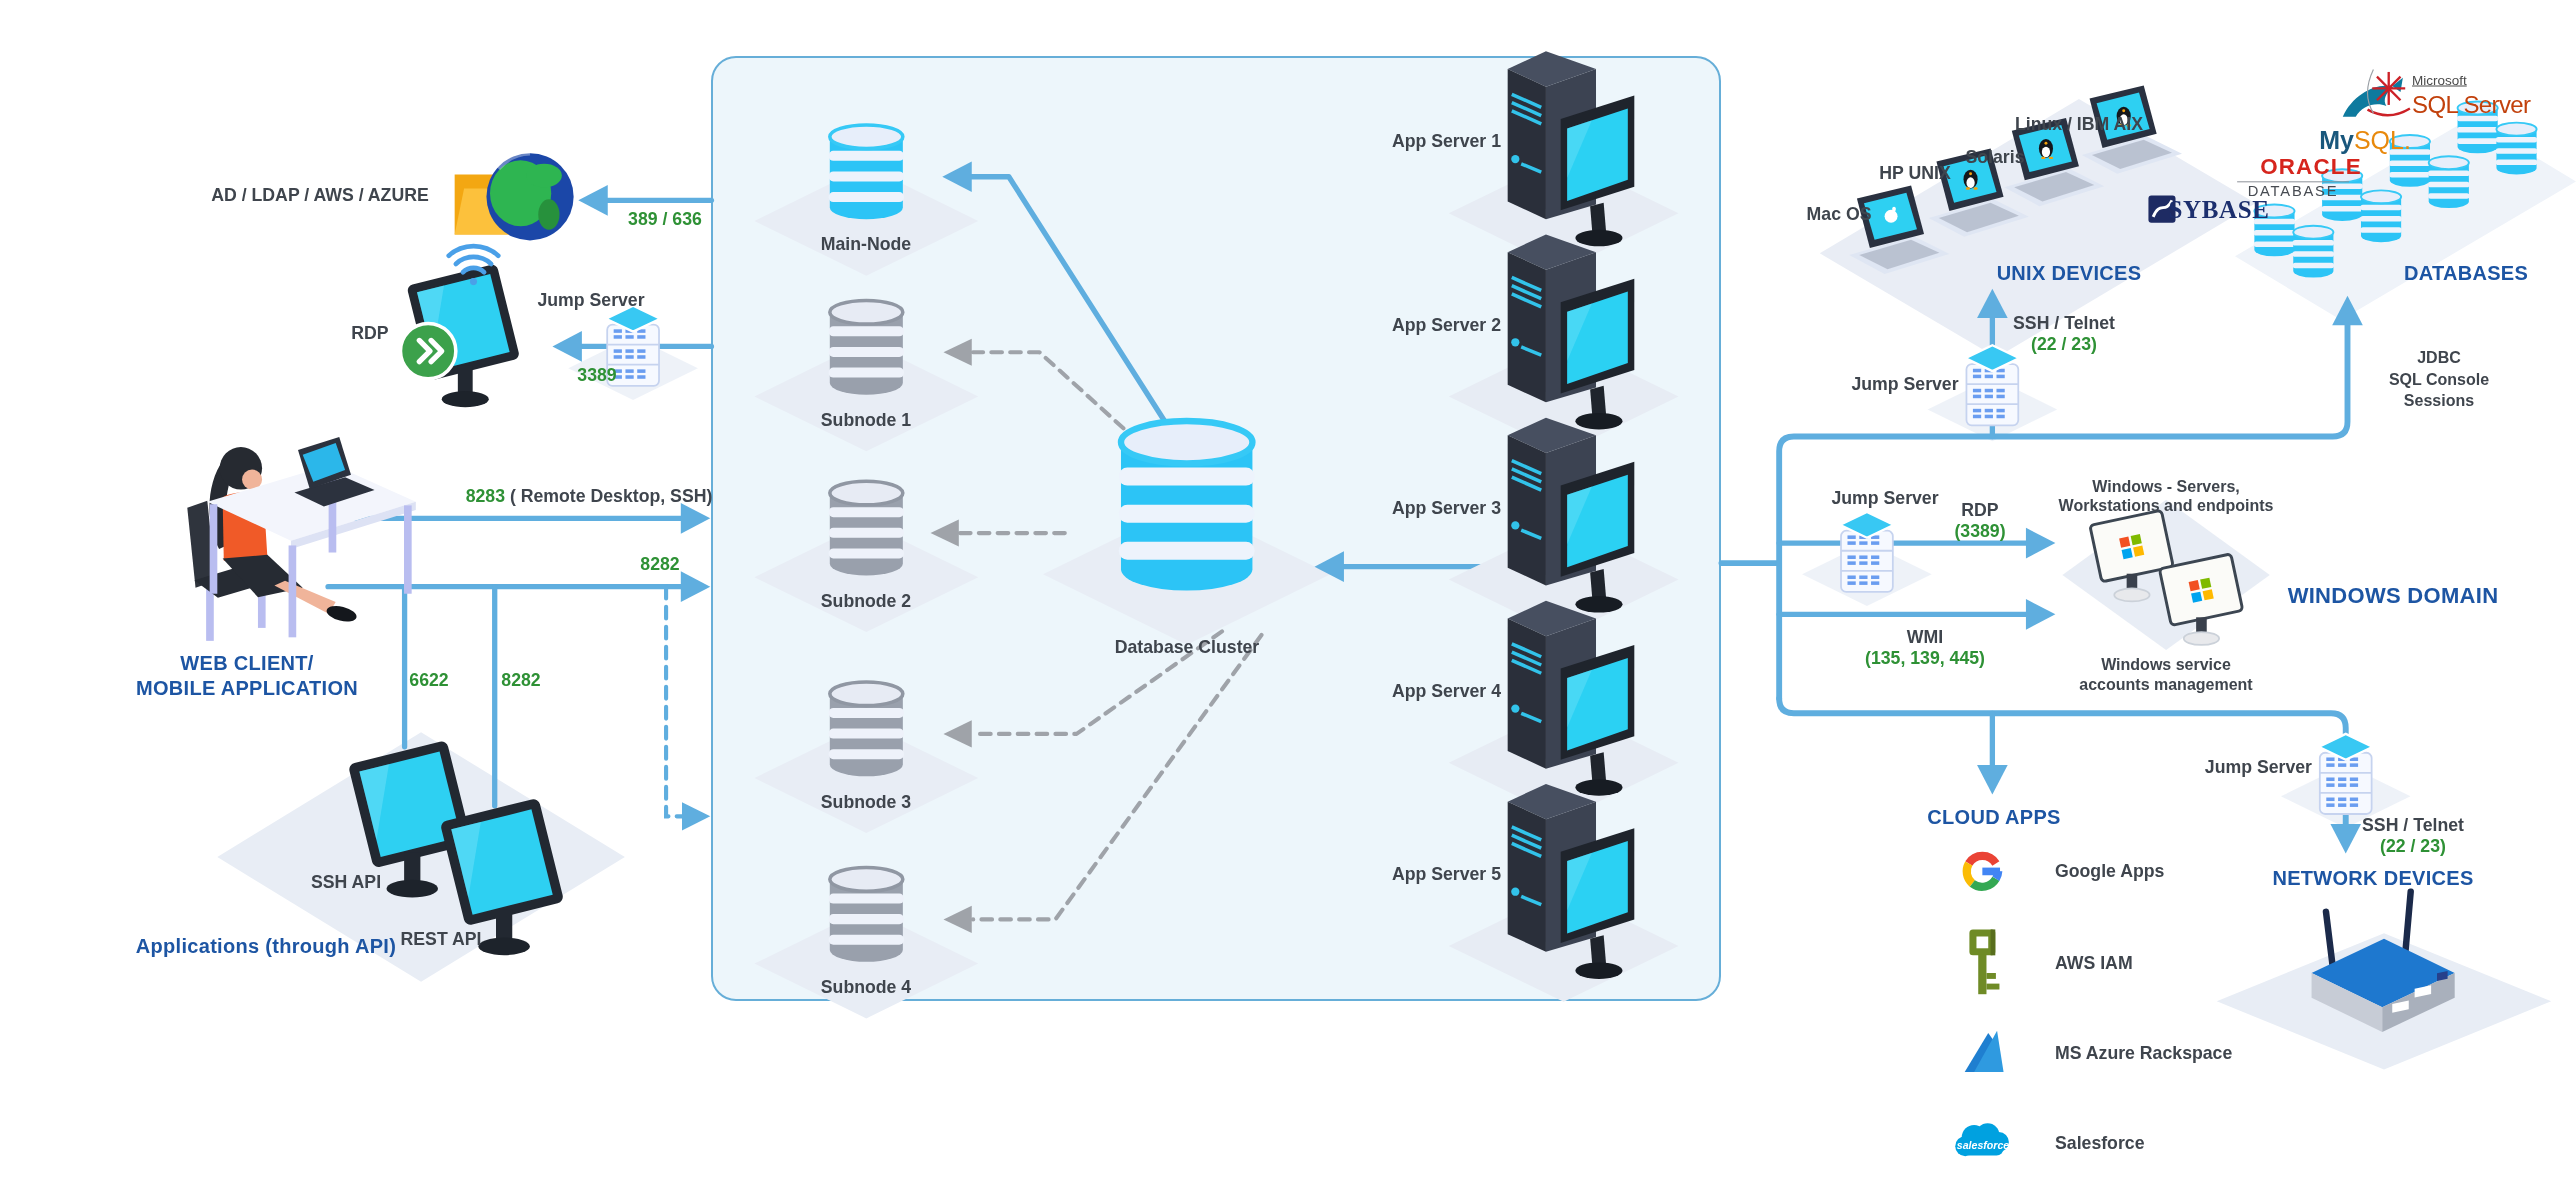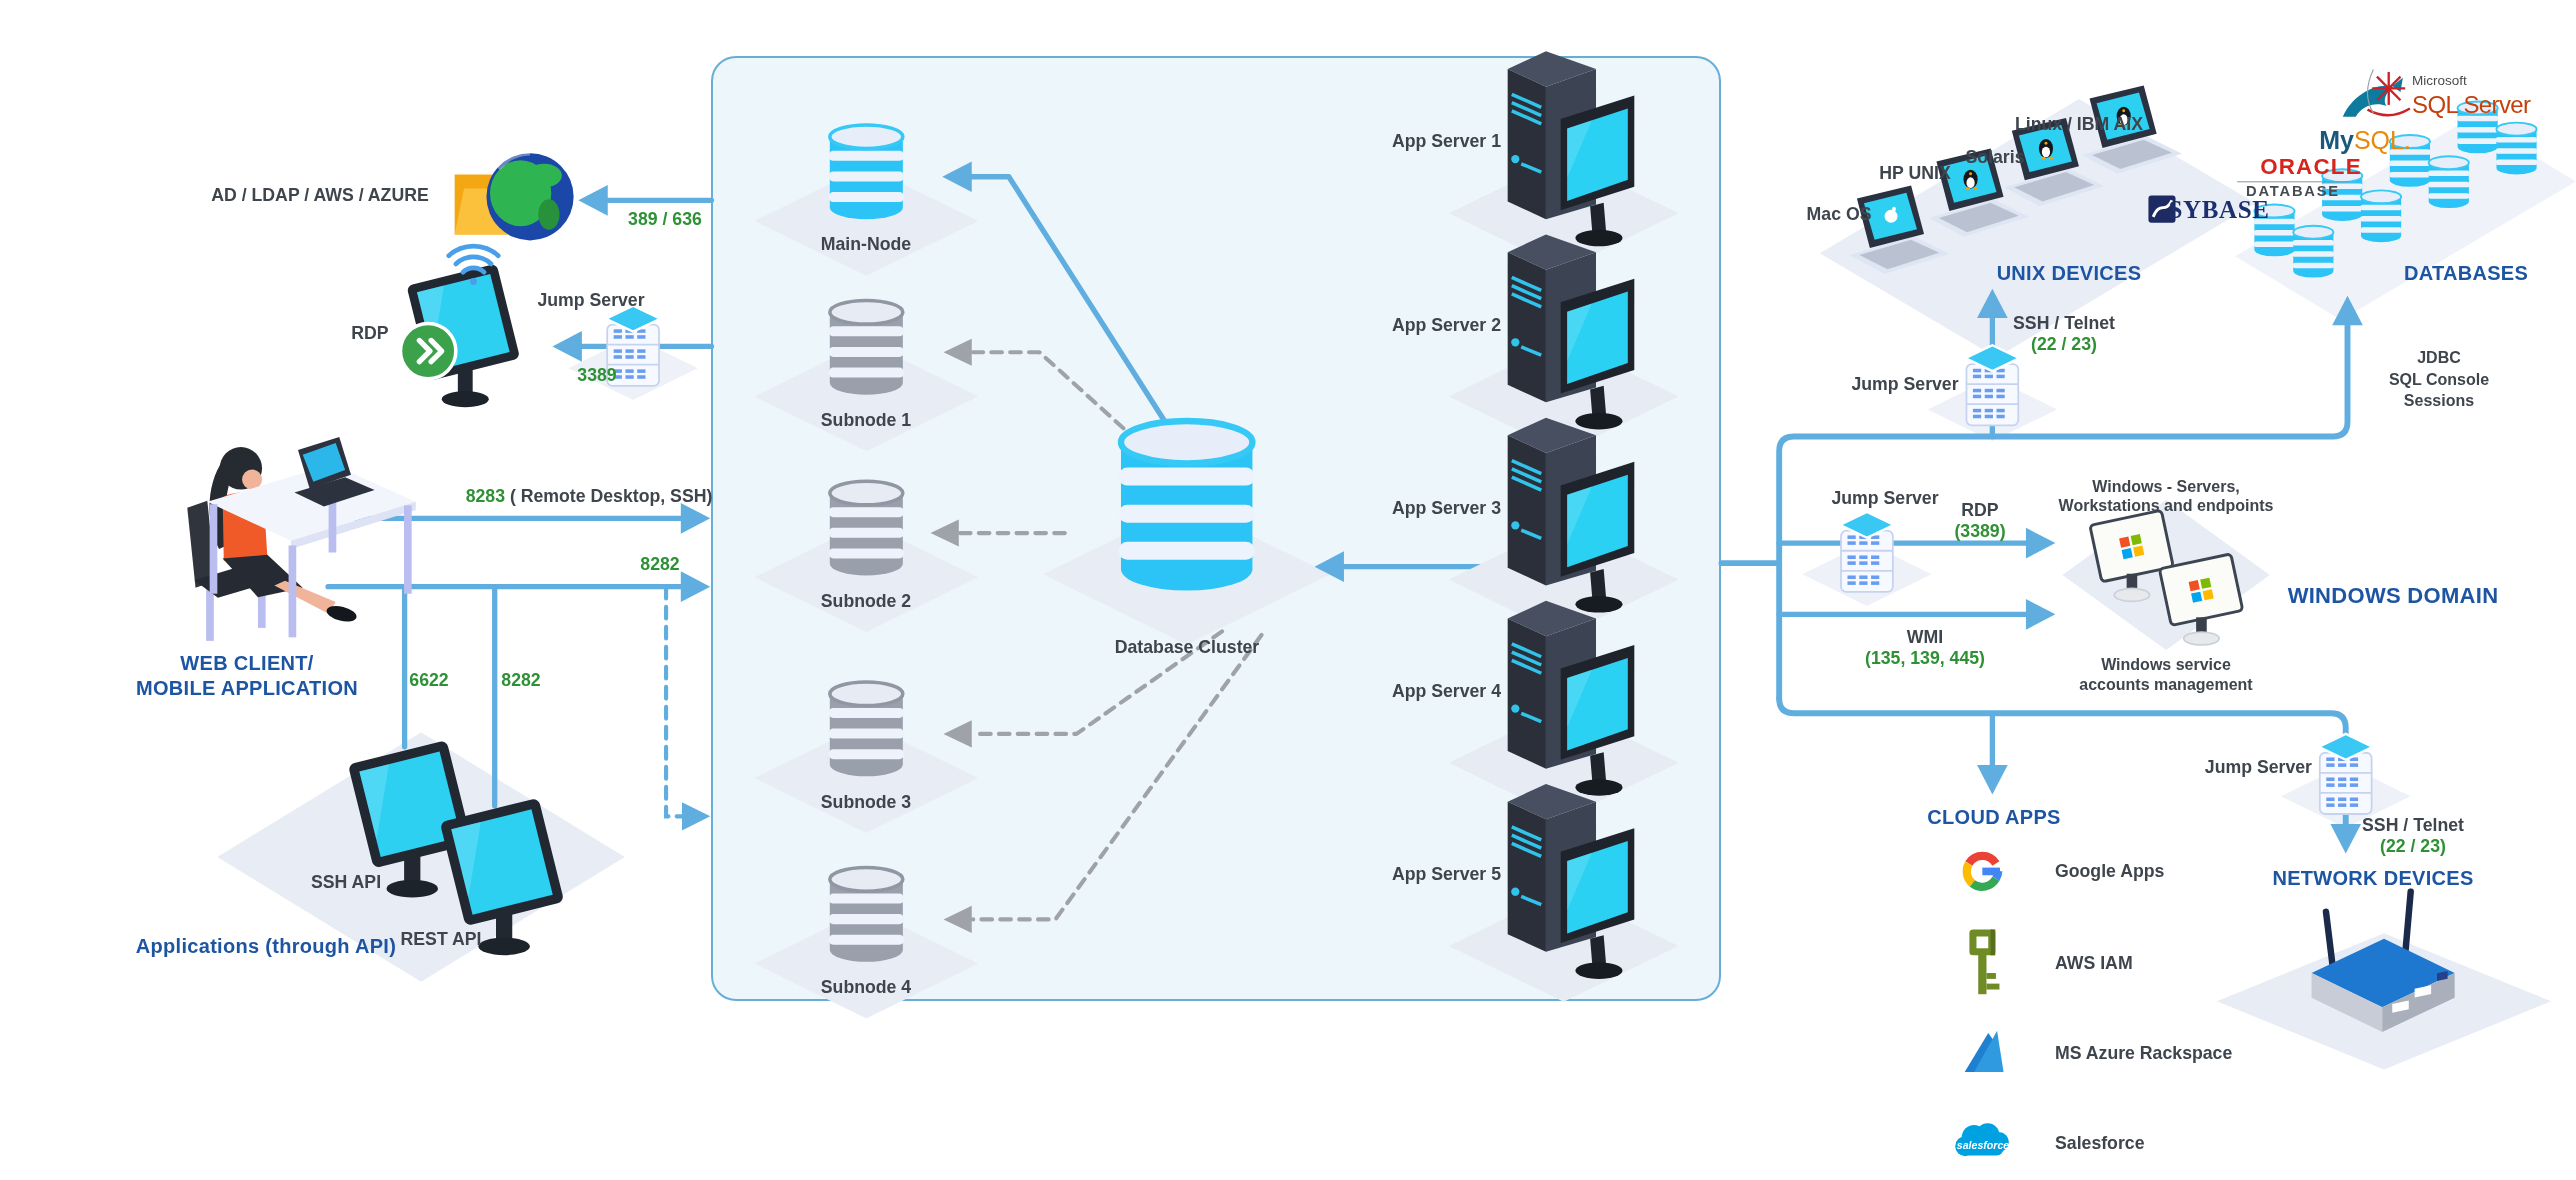--- a/index.html
+++ b/index.html
@@ -12,25 +12,25 @@
   .pos{transform:translate(-50%,-50%);text-align:center;}
   .pos-r{transform:translateY(-50%);text-align:right;}
   .pos-l{transform:translateY(-50%);text-align:left;}
   .lbl{font-size:17.7px;font-weight:700;color:#3F454D;}
   .lbl-sm{font-size:16px;font-weight:700;color:#3F454D;}
   .port{font-size:17.7px;font-weight:700;color:#2E9135;}
   .title{font-size:20px;font-weight:700;color:#1D55A3;letter-spacing:0.3px;}
   .title-lg{font-size:22px;font-weight:700;color:#1D55A3;letter-spacing:0.3px;}
   .sybase{font-family:"Liberation Serif",serif;font-size:25px;font-weight:700;color:#1C2F6E;letter-spacing:0.6px;}
   .oracle{font-size:22.4px;font-weight:700;color:#D6251D;letter-spacing:1.2px;margin-left:36px;}
-  .oracle-sub{font-size:14.7px;font-weight:700;color:#474B52;letter-spacing:1.8px;}
+  .oracle-sub{font-size:14.7px;font-weight:400;color:#474B52;letter-spacing:1.8px;}
   .oracle-rule{border-top:1.8px solid #8d9199;width:112px;margin:1.2px auto;}
   .mysql-my{font-size:25px;font-weight:700;color:#19577C;}
   .mysql-sql{font-size:25px;font-weight:400;color:#E8890C;}
-  .msft{font-size:13.5px;font-weight:400;color:#4b4b4b;}
+  .msft{font-size:13.5px;font-weight:400;color:#4b4b4b;text-decoration:underline;}
   .sqlserver{font-size:24px;font-weight:400;color:#c2410c;letter-spacing:-0.6px;}
   .sf-word{font-size:10.6px;font-style:italic;font-weight:700;color:#ffffff;}
 </style>
 </head>
 <body>
 
 <div class="canvas">
 
   <div class="cluster-box"></div>
 

